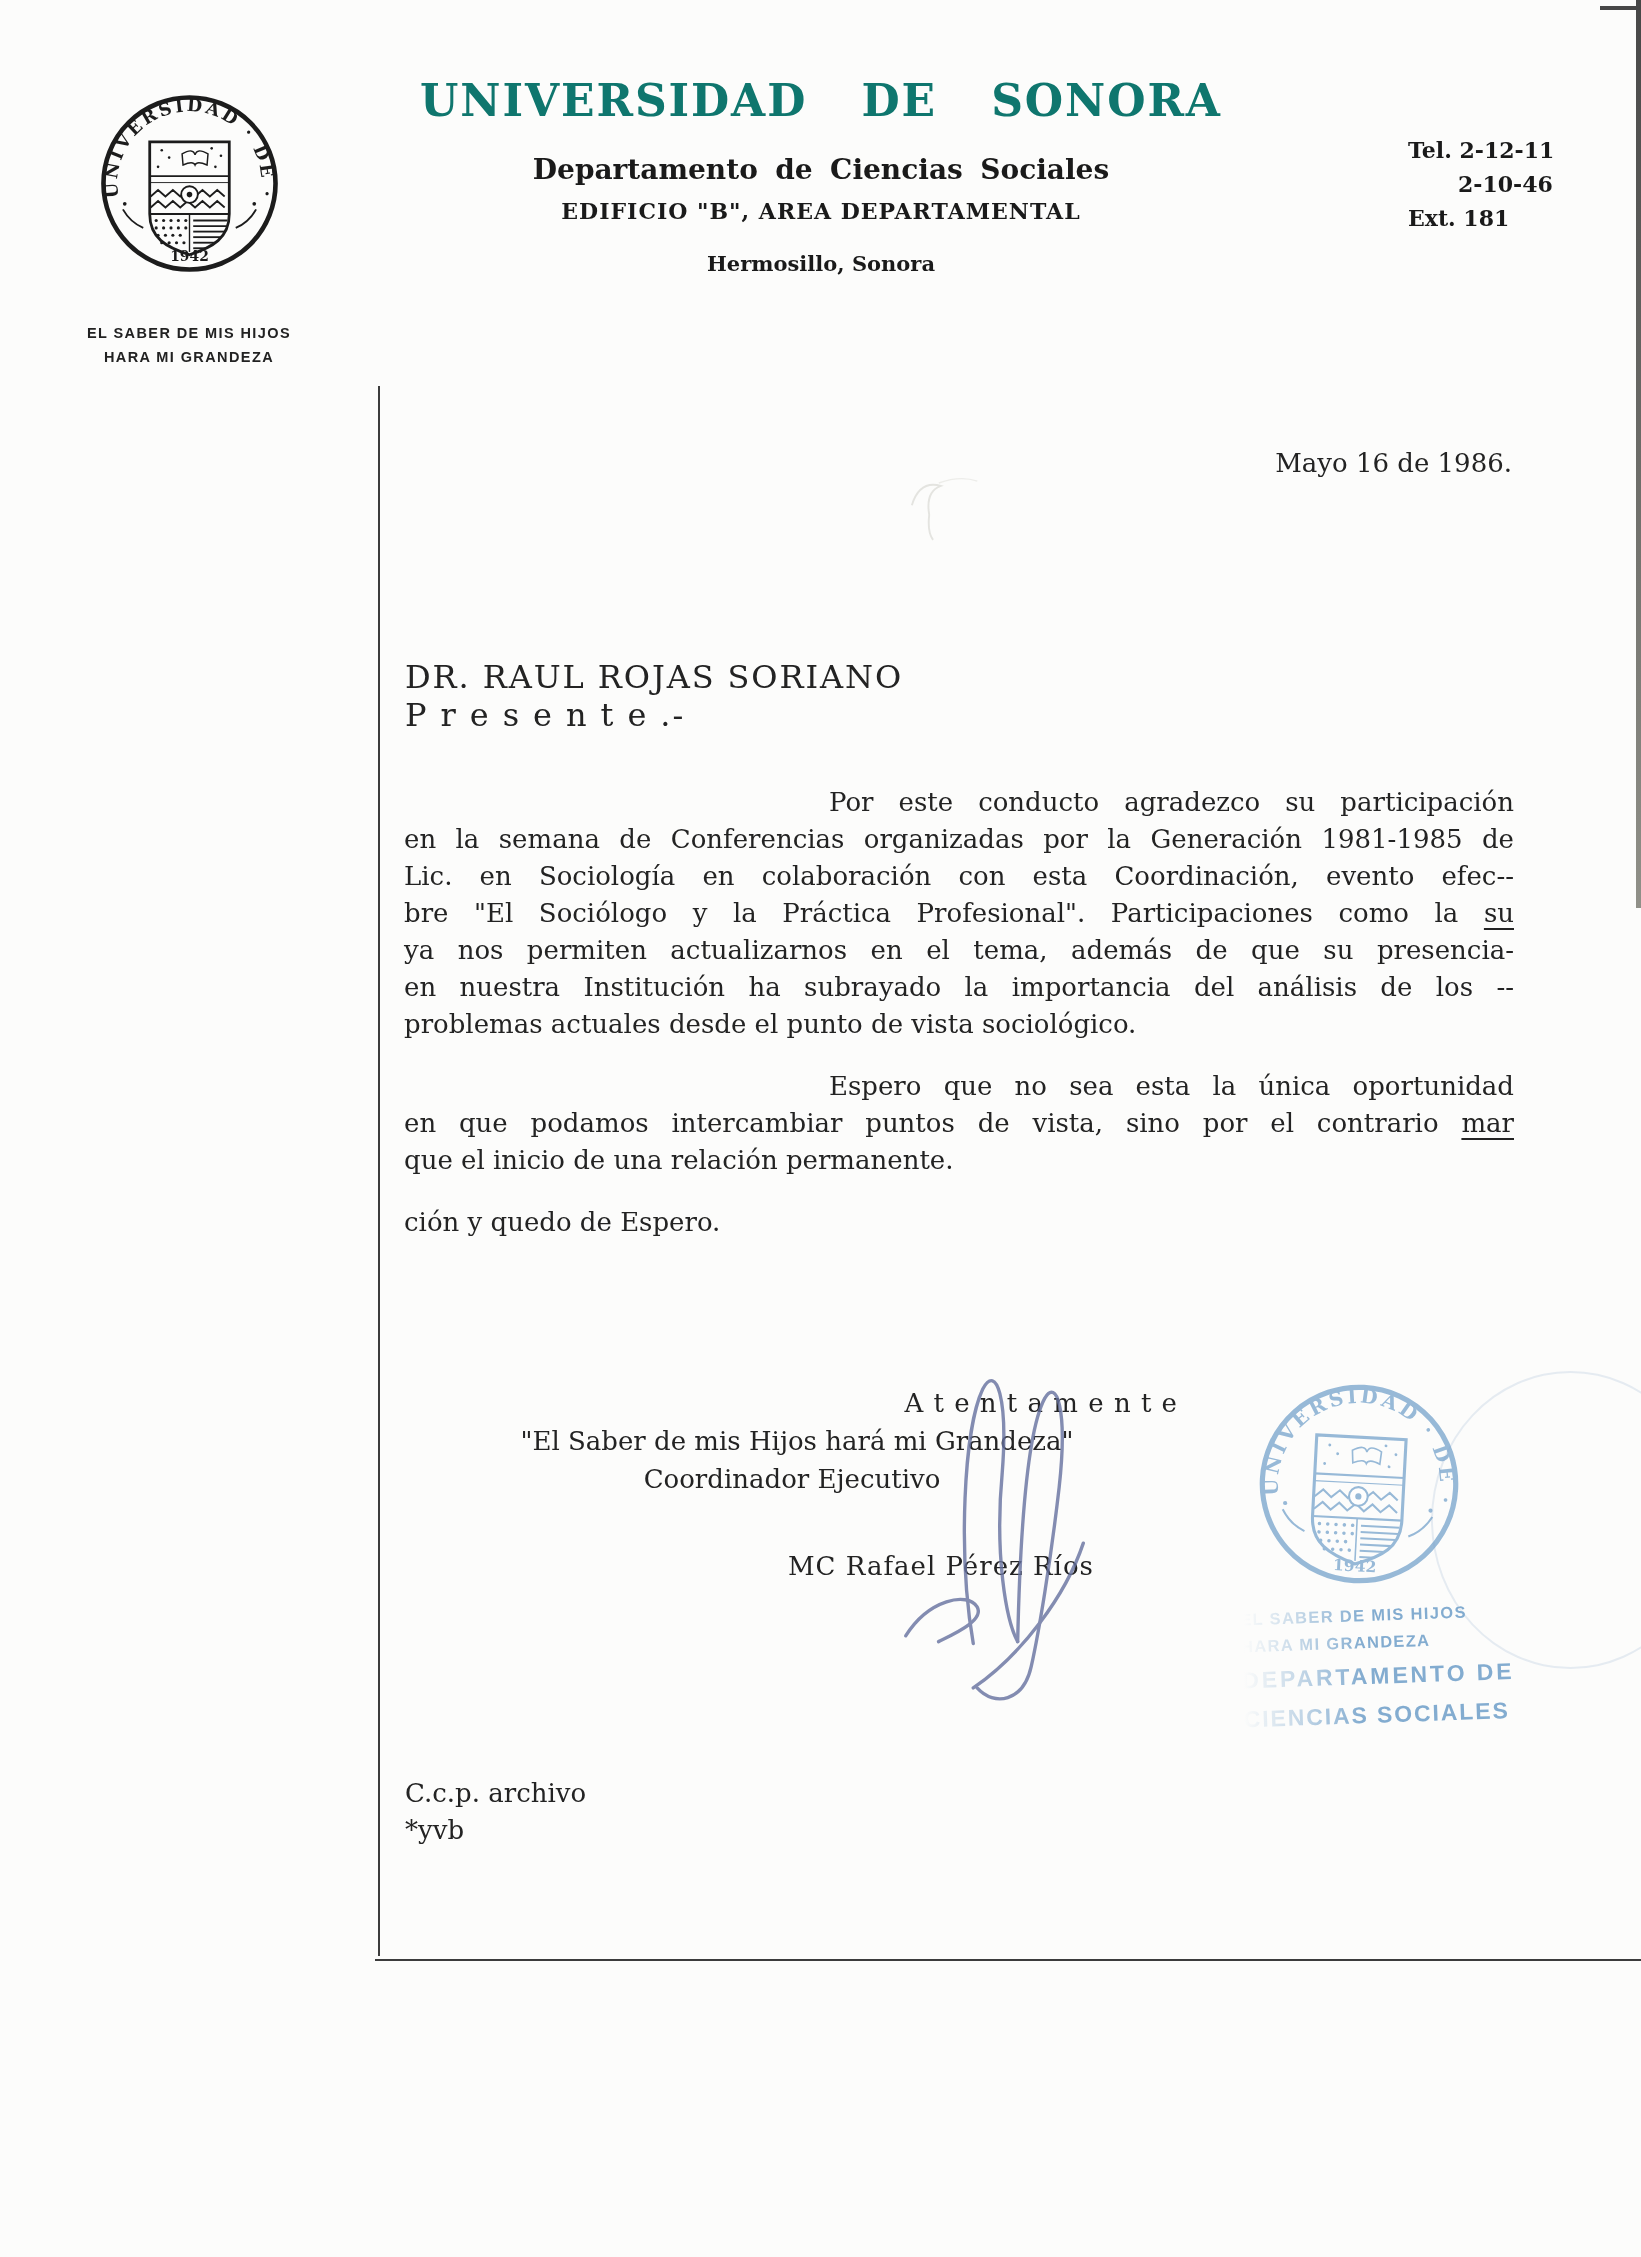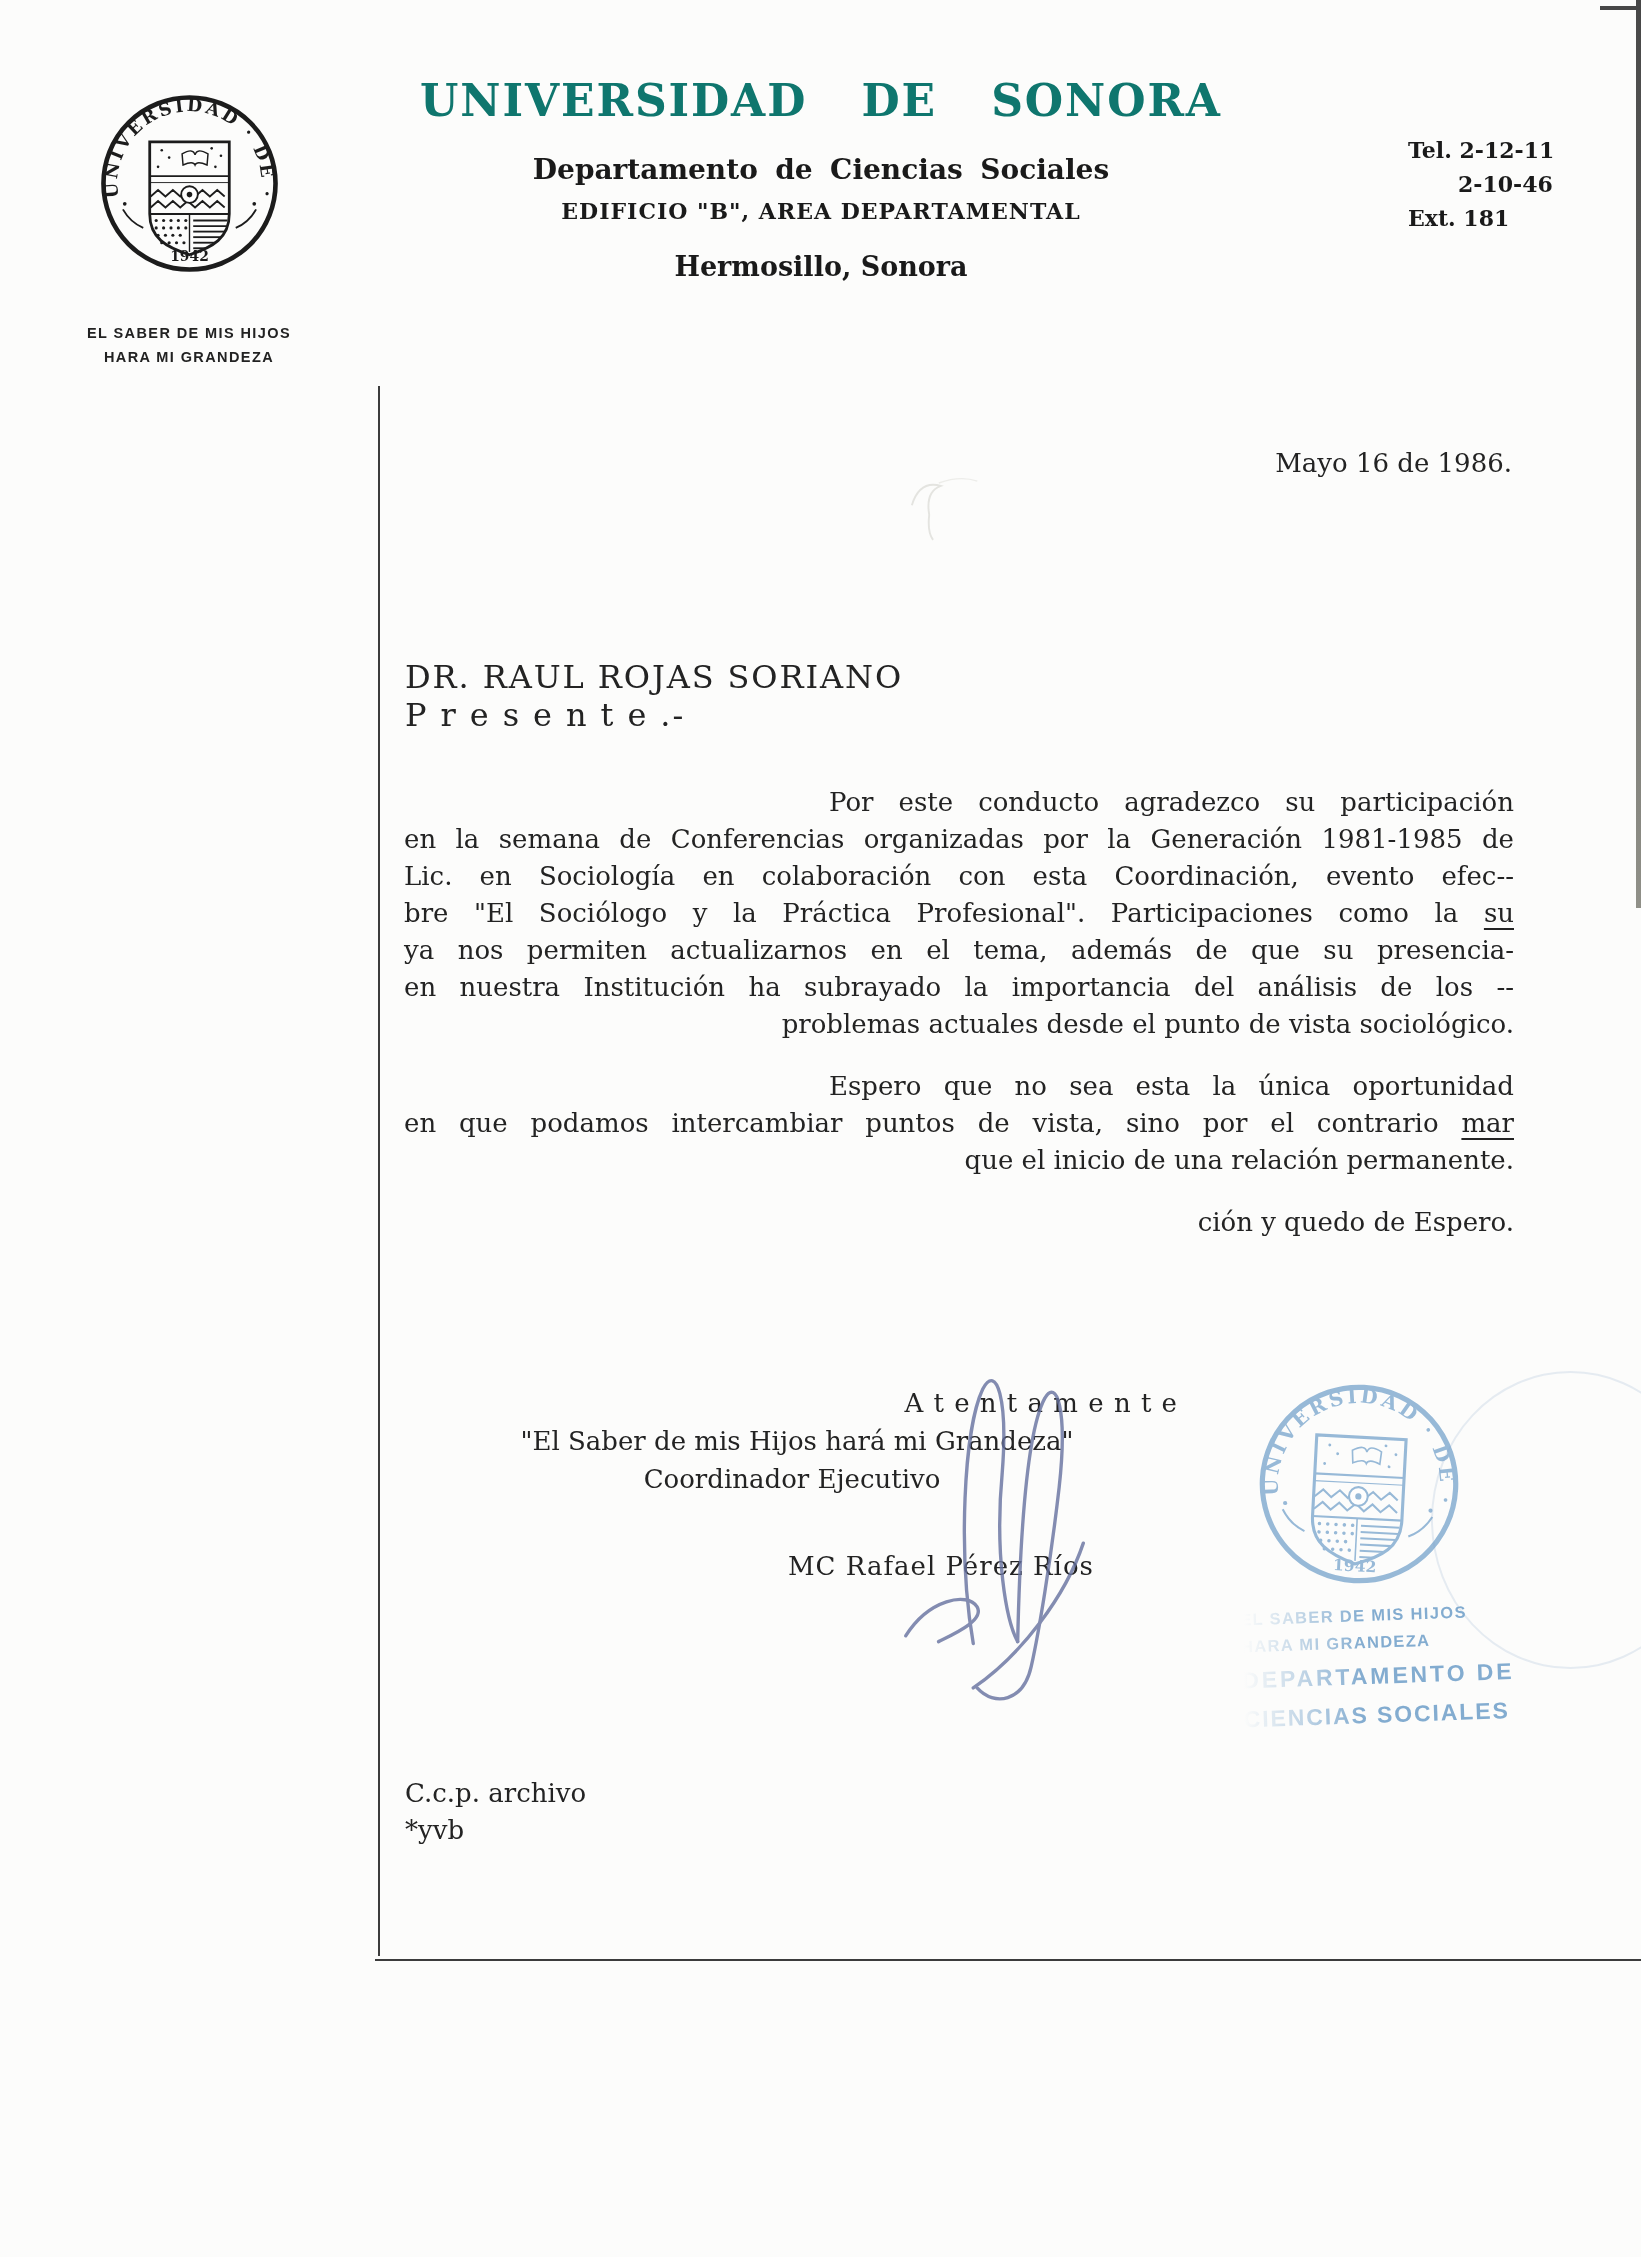--- a/index.html
+++ b/index.html
@@ -5,33 +5,33 @@
   html,body{margin:0;padding:0;background:#e8e8e6;}
   .page{position:relative;width:1641px;height:2257px;background:#fcfcfb;
         font-family:"DejaVu Serif",serif;color:#232323;overflow:hidden;}
   .abs{position:absolute;}
 
   
   .title{left:396px;top:75px;width:850px;text-align:center;font-size:44px;font-weight:bold;
          letter-spacing:1.9px;word-spacing:37px;color:#0f766e;}
   .dept{left:396px;top:153px;width:850px;text-align:center;font-size:28px;font-weight:bold;word-spacing:7.7px;color:#1a1a1a;}
   .building{left:396px;top:198px;width:850px;text-align:center;font-size:22px;font-weight:bold;letter-spacing:1px;color:#1a1a1a;}
-  .city{left:396px;top:251px;width:850px;text-align:center;font-size:27px;font-weight:bold;color:#1a1a1a;}
+  .city{left:396px;top:251px;width:850px;text-align:center;font-size:21px;font-weight:bold;color:#1a1a1a;}
   .tel{left:1408px;top:133px;font-size:22px;font-weight:bold;line-height:34px;color:#1a1a1a;}
   .tel .l2{padding-left:50px;}
   .seal-black{left:97px;top:91px;width:185px;height:185px;color:#1c1c1c;}
   .motto{left:46px;top:321px;width:286px;text-align:center;font-family:"Liberation Sans",sans-serif;
          font-size:14.5px;font-weight:bold;letter-spacing:1.4px;line-height:24px;color:#222;}
 
   
   .date{left:404px;top:448px;width:1108px;text-align:right;font-size:26px;}
   .recipient{left:405px;top:633px;font-size:32px;line-height:38px;letter-spacing:1.9px;margin-top:25px;}
   .body{left:404px;top:784px;width:1110px;font-size:26px;}
   .para{margin-bottom:25px;}
-  .line{height:37px;line-height:37px;text-align:right;}
+  .line{height:37px;line-height:37px;}
   .line.just{text-align:justify;text-align-last:justify;}
   .line.indent{padding-left:425px;}
   .cont{text-decoration:underline;text-decoration-thickness:1.9px;text-underline-offset:5.8px;}
 
   .close1{left:406px;top:1388px;width:772px;text-align:right;font-size:26px;letter-spacing:1px;}
   .close2{left:406px;top:1426px;width:782px;text-align:center;font-size:26px;}
   .close3{left:406px;top:1464px;width:772px;text-align:center;font-size:26px;}
   .signer{left:788px;top:1551px;font-size:26px;letter-spacing:1px;}
   .footer1{left:405px;top:1778px;font-size:26px;}
   .footer2{left:405px;top:1815px;font-size:26px;}

